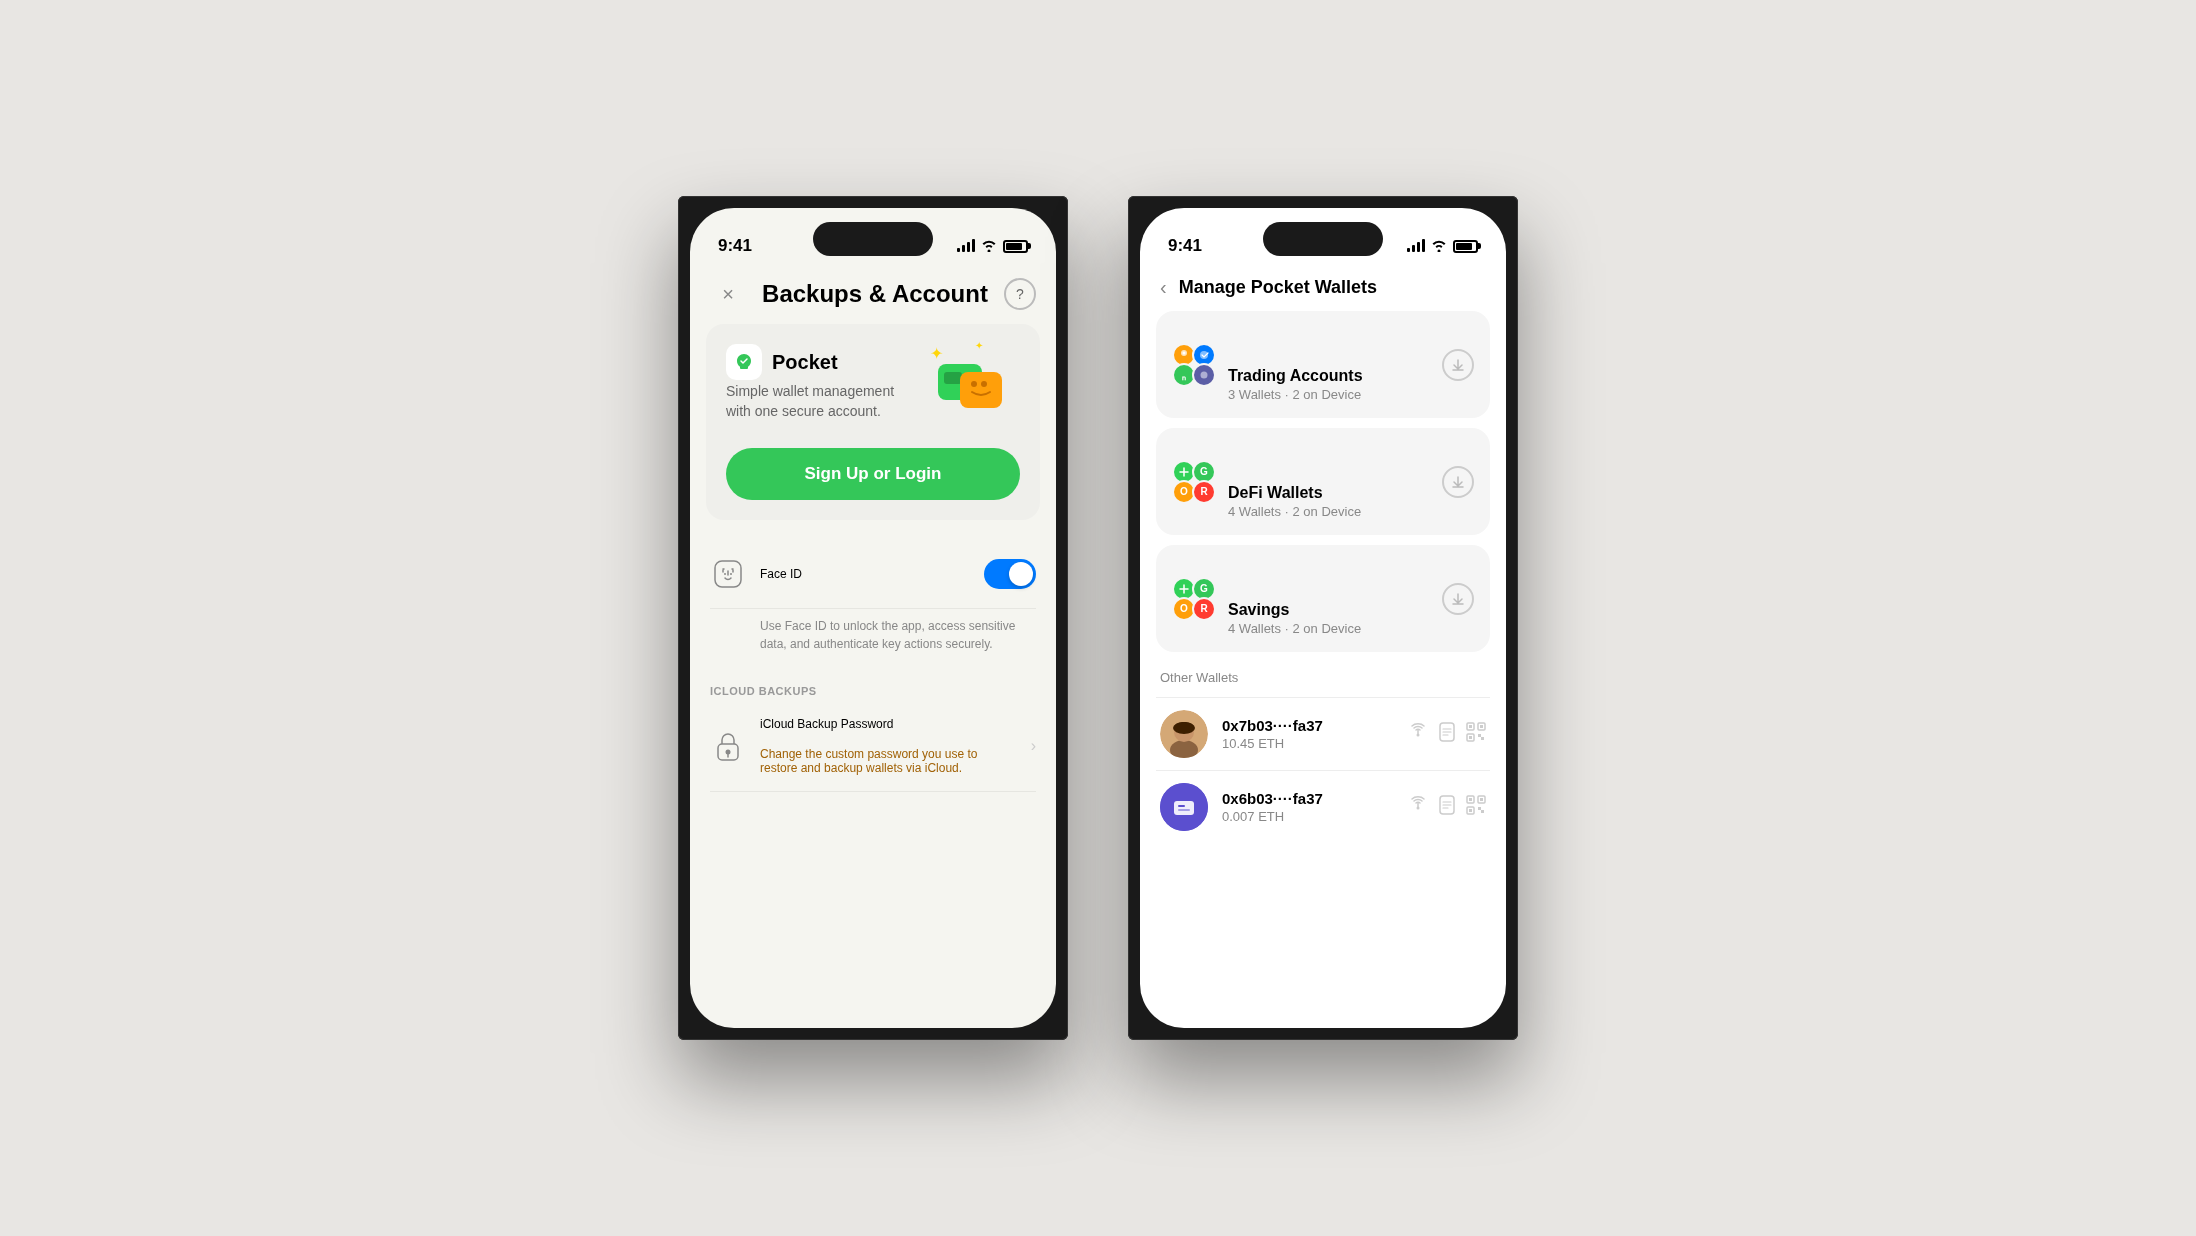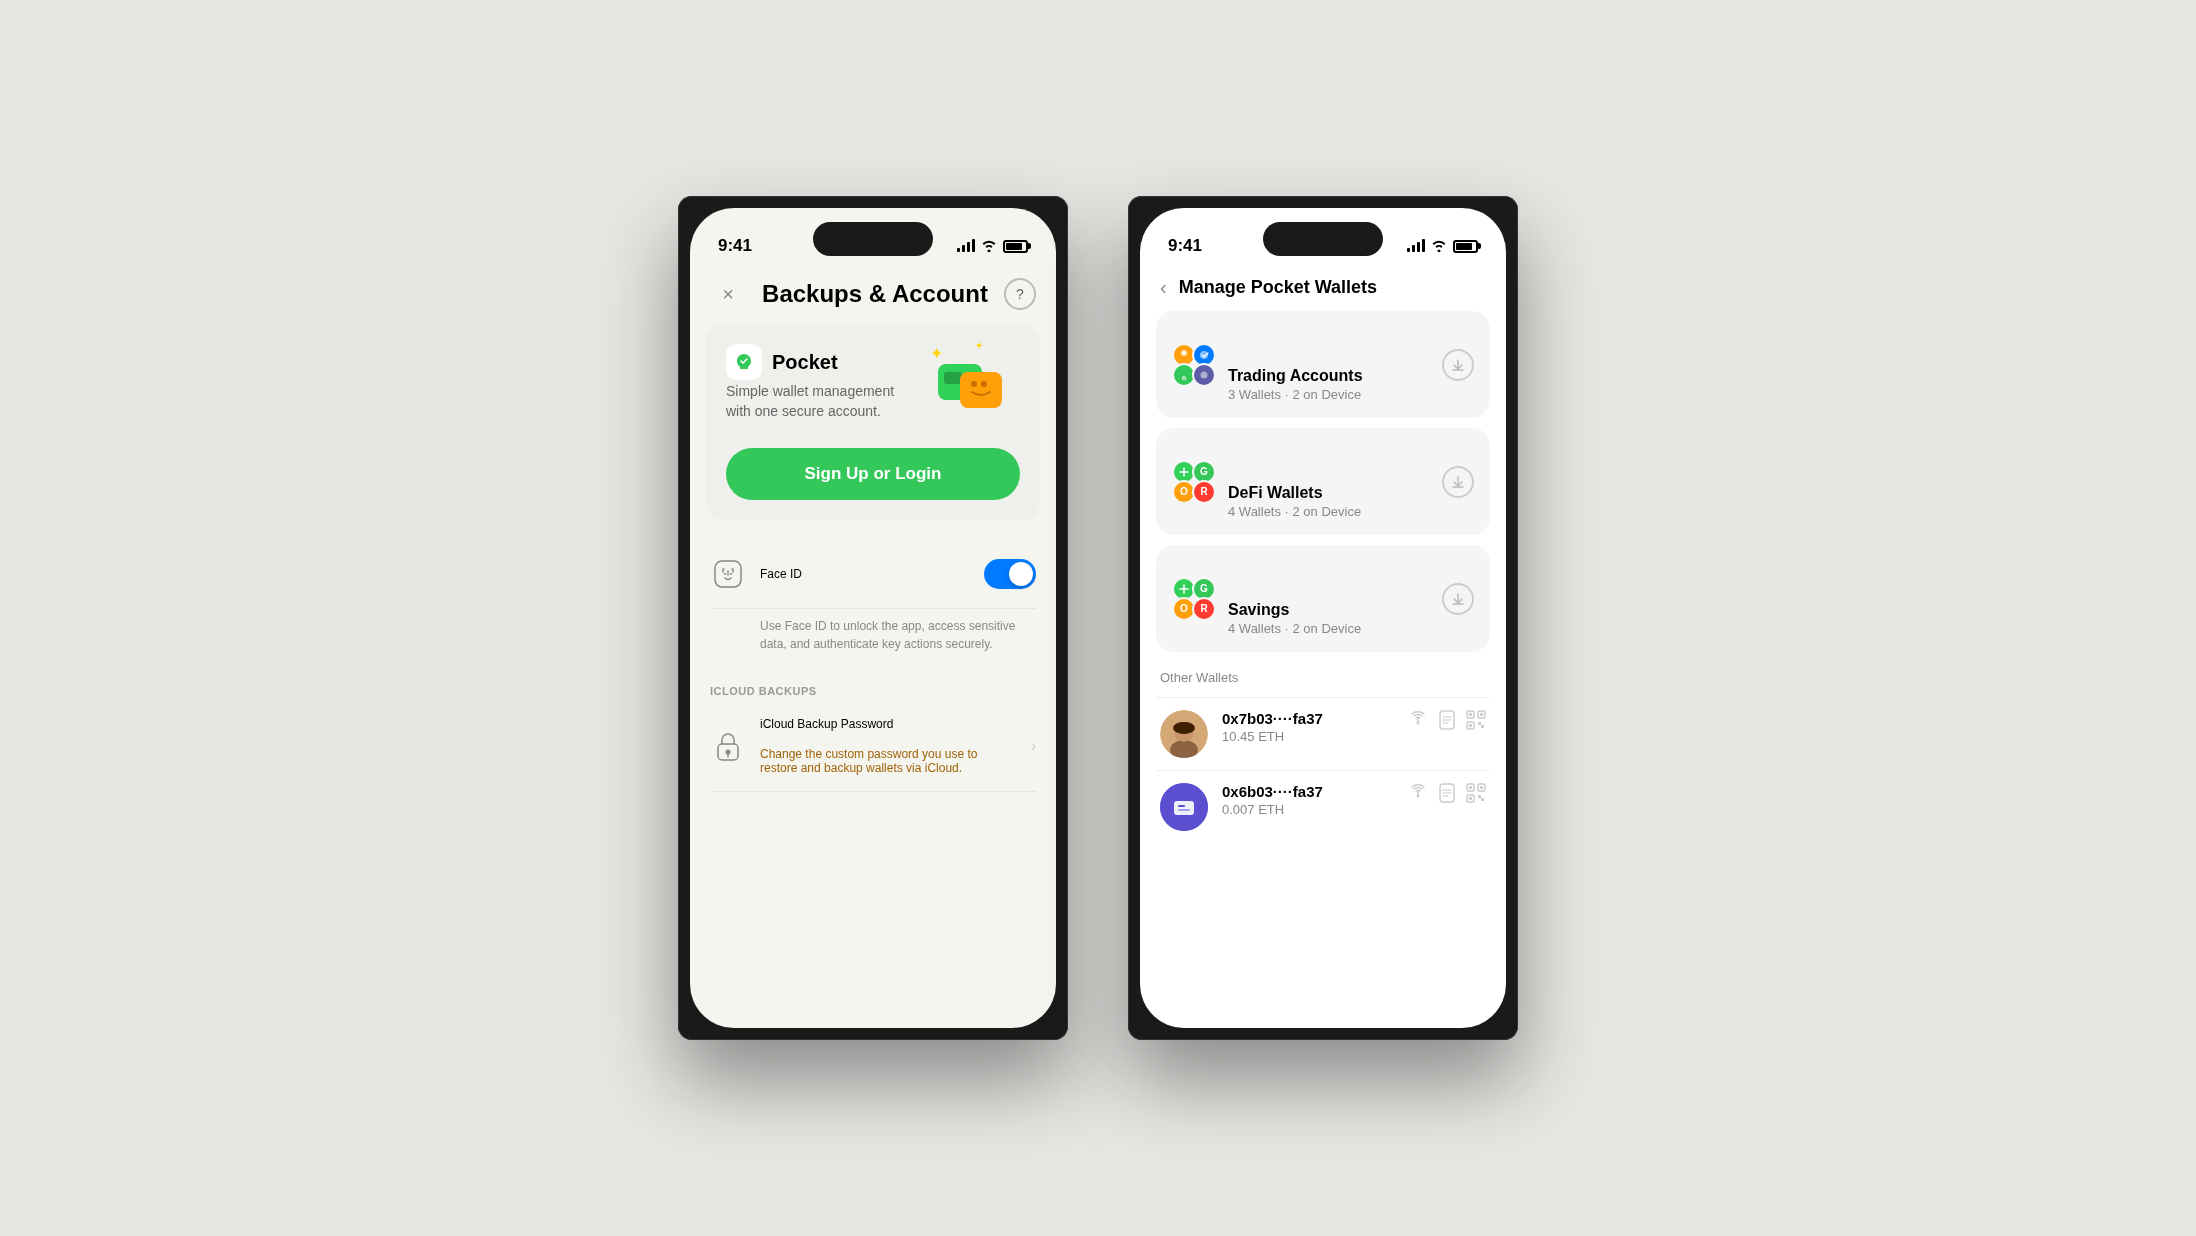--- a/index.html
+++ b/index.html
@@ -14,21 +14,21 @@
     }
     .screen-container {
       display: flex;
       gap: 60px;
       align-items: center;
     }
     .phone {
       width: 390px;
       height: 844px;
       background: #1a1a1a;
-      border-radius: 14px;
+      border-radius: 6px;
       padding: 12px;
       box-shadow: 0 40px 80px rgba(0,0,0,0.4), inset 0 0 0 1px #333;
       position: relative;
     }
     .phone-inner {
       width: 100%;
       height: 100%;
       background: #f5f5f0;
       border-radius: 44px;
       overflow: hidden;
@@ -349,21 +349,21 @@
       color: #999;
       font-size: 14px;
     }
     .other-wallets-label {
       font-size: 13px;
       color: #888;
       padding: 8px 4px 12px;
     }
     .other-wallet-row {
       display: flex;
-      align-items: flex-start;
+      align-items: center;
       gap: 14px;
       padding: 12px 4px;
       border-top: 1px solid rgba(0,0,0,0.07);
     }
     .wallet-avatar {
       width: 48px;
       height: 48px;
       border-radius: 50%;
       overflow: hidden;
       flex-shrink: 0;

